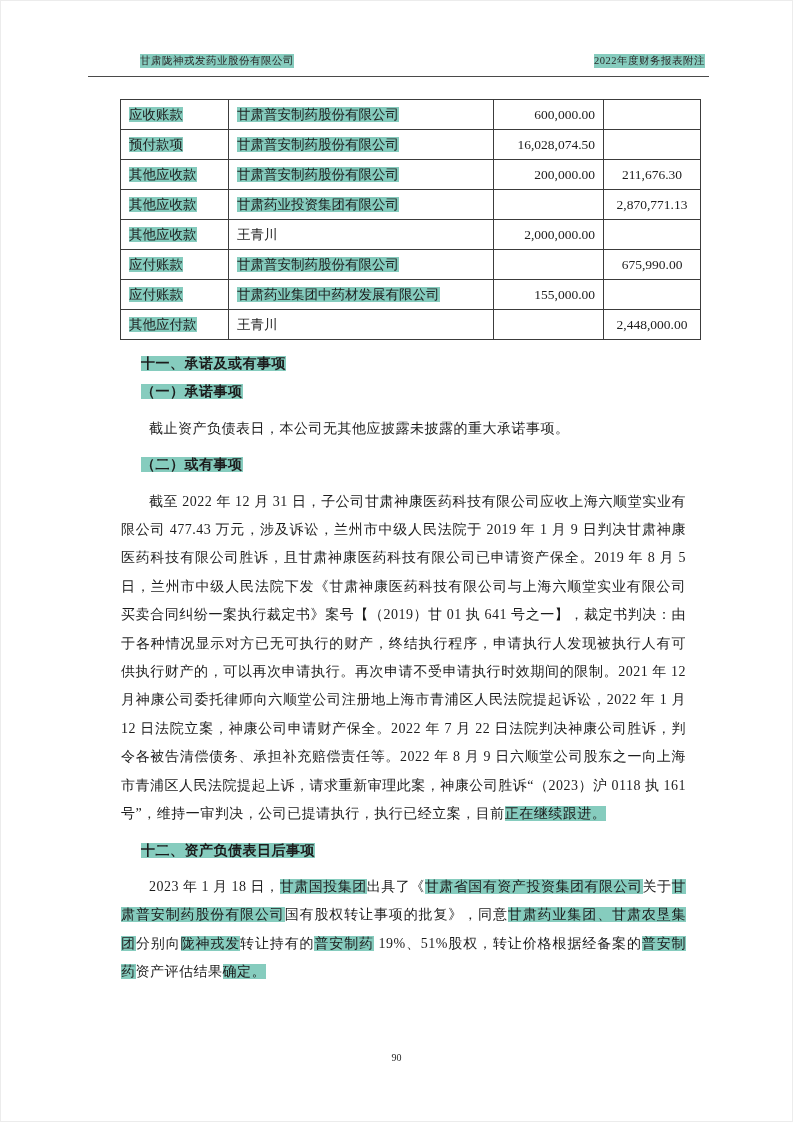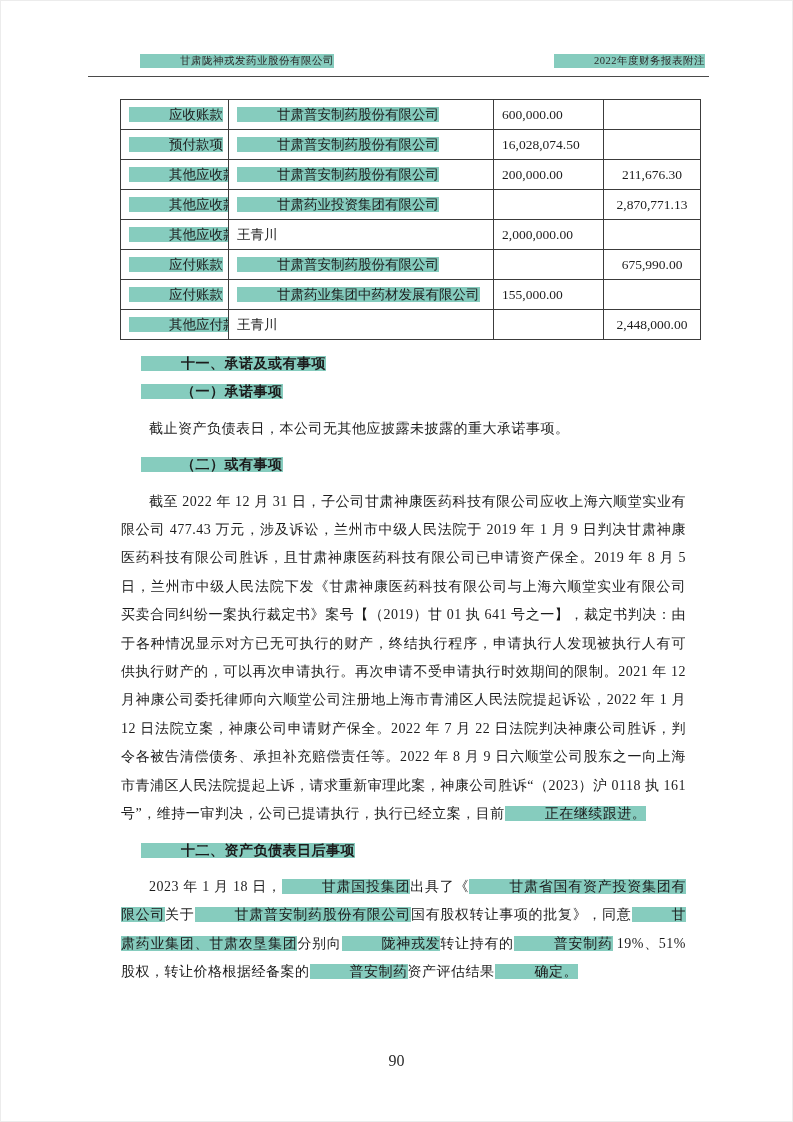--- a/index.html
+++ b/index.html
@@ -8,21 +8,21 @@
     position: relative;
     width: 793px;
     height: 1122px;
     margin: 0 auto;
     background: #ffffff;
     color: var(--ink, #1c1c1c);
     font-family: "Liberation Serif", "DejaVu Serif", serif;
     box-shadow: inset 0 0 0 1px #ececec;
     overflow: hidden;
   }
-  .hl { background: var(--hl, #86ccbe); padding-left: 40px; }
+  .hl { background: var(--hl, #86ccbe); }
 
   .doc-header {
     position: absolute;
     left: 140px;
     right: 88px;
     top: 54px;
     display: flex;
     justify-content: space-between;
     align-items: baseline;
     font-size: 10.5px;
@@ -49,21 +49,21 @@
   .rel-table td {
     border: 1px solid var(--line, #3c3c3c);
     height: 30px;
     padding: 2px 8px;
     vertical-align: middle;
     overflow: hidden;
     white-space: nowrap;
   }
   .rel-table td.c1 { width: 108px; }
   .rel-table td.c2 { width: 265px; }
-  .rel-table td.c3 { width: 110px; }
+  .rel-table td.c3 { width: 110px; text-align: right; }
   .rel-table td.c4 { width: 97px;  text-align: center; }
 
   #content {
     position: absolute;
     left: 113px;
     top: 350px;
     width: 581px;
     font-size: 14px;
     line-height: 28.4px;
     letter-spacing: 0.5px;
@@ -71,21 +71,21 @@
   }
   #content .heading { font-weight: bold; text-indent: 2em; margin: 0; }
   #content .para    { text-indent: 2em; margin: 8px; }
 
   .page-footer {
     position: absolute;
     left: 0;
     right: 0;
     top: 1052px;
     text-align: center;
-    font-size: 16px;
+    font-size: 10px;
     color: #2a2a2a;
   }
 </style>
 </head>
 <body>
 
 <div class="page">
 
   <header class="doc-header">
     <span class="hl">甘肃陇神戎发药业股份有限公司</span>

